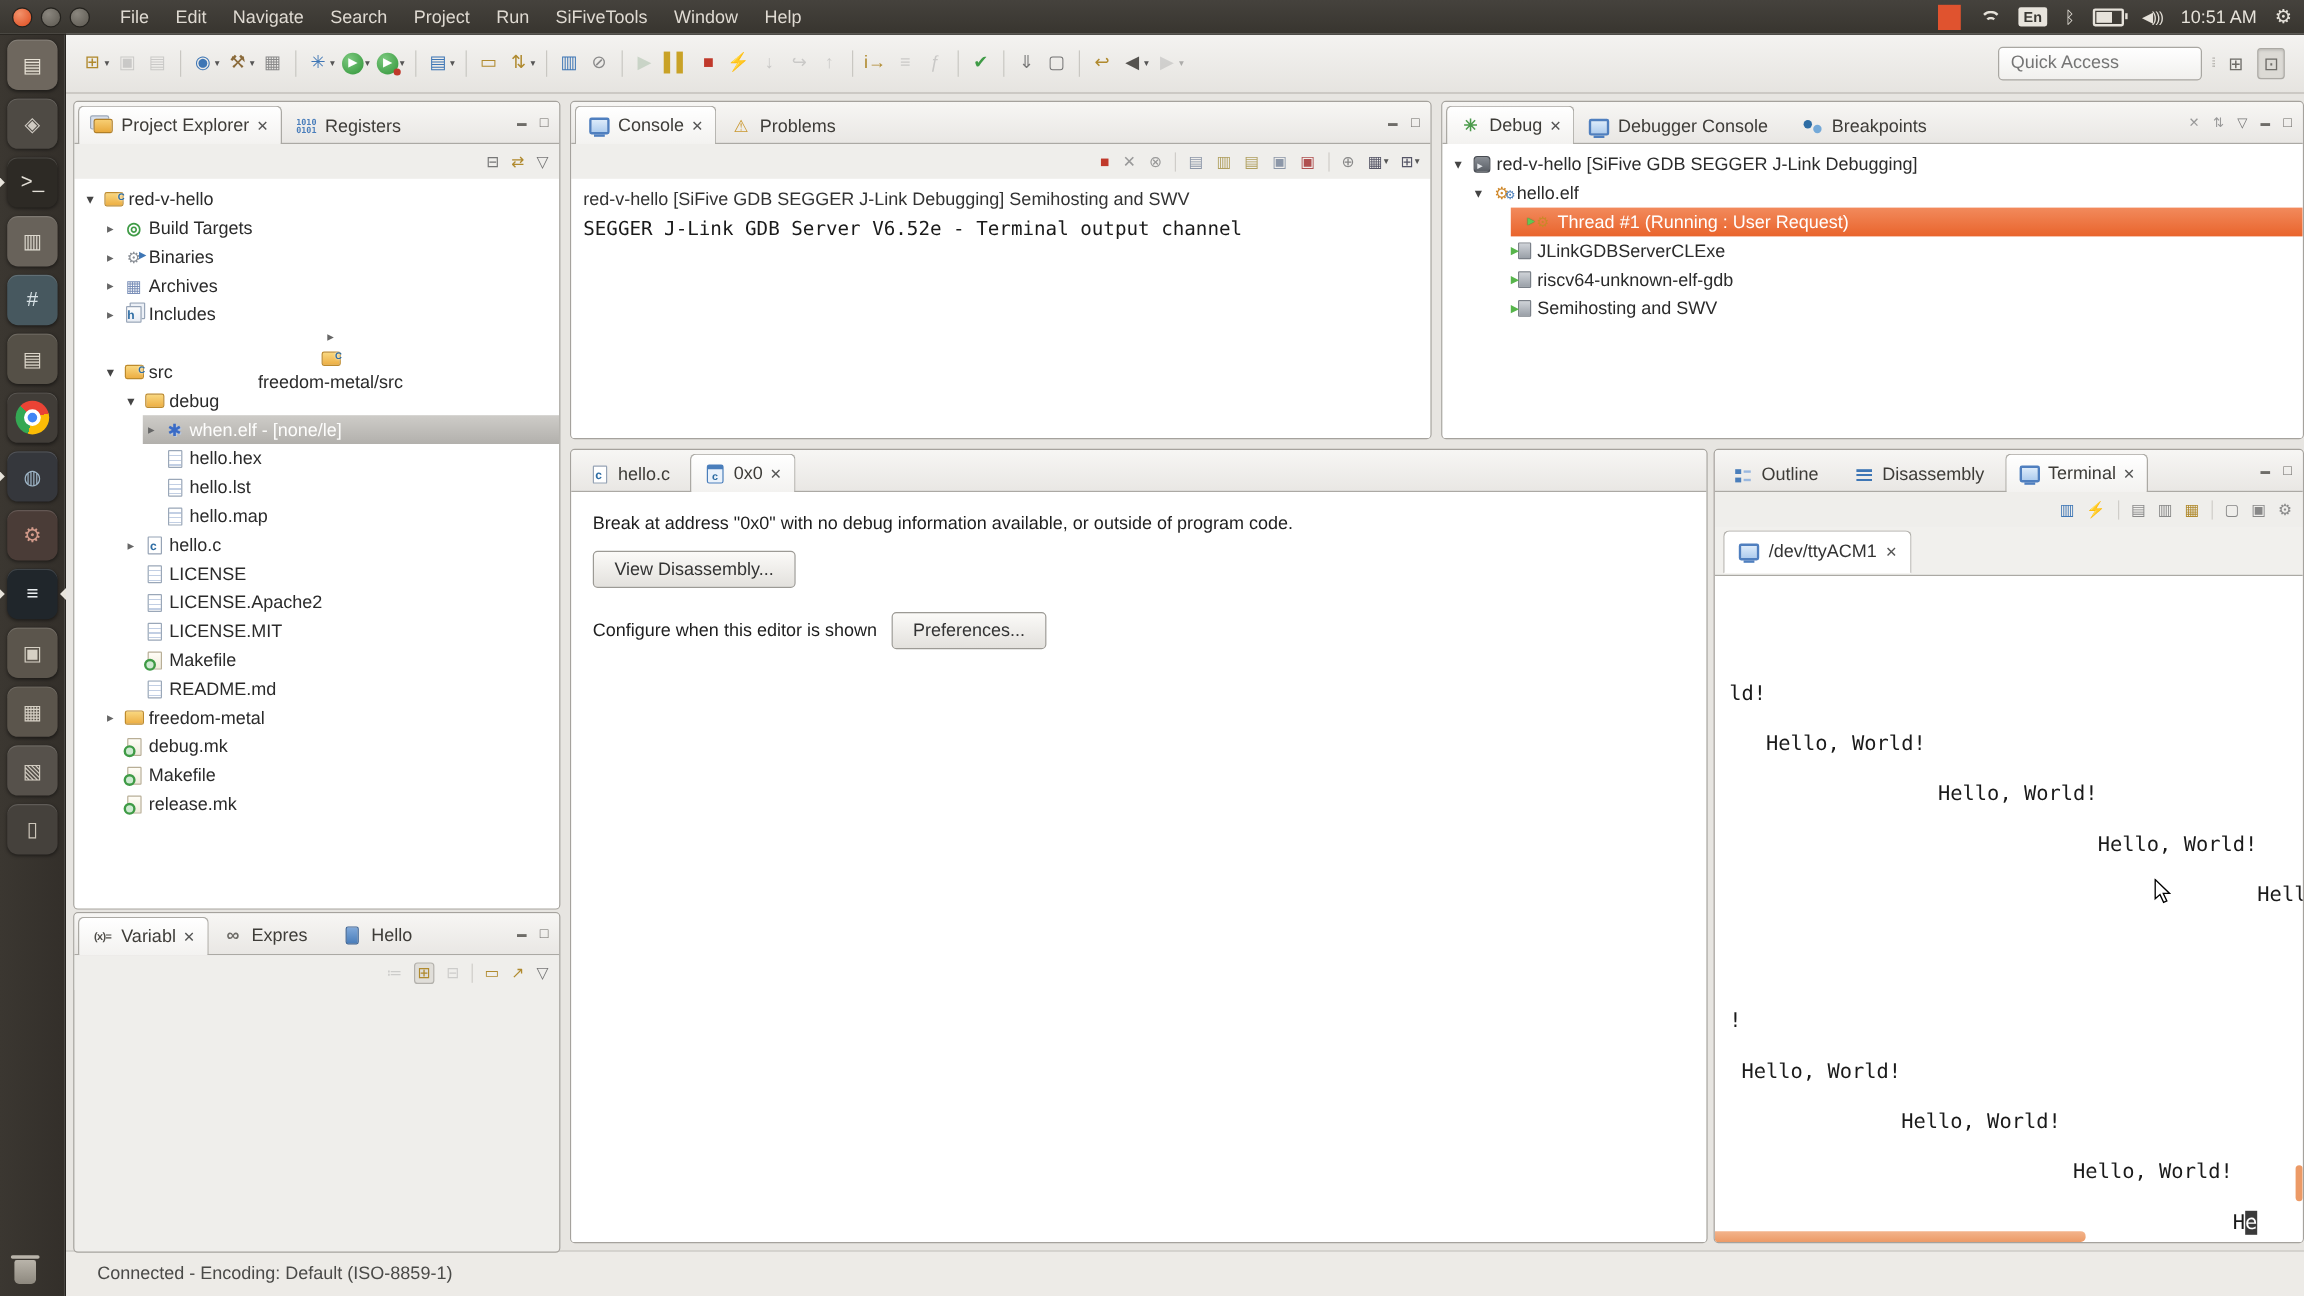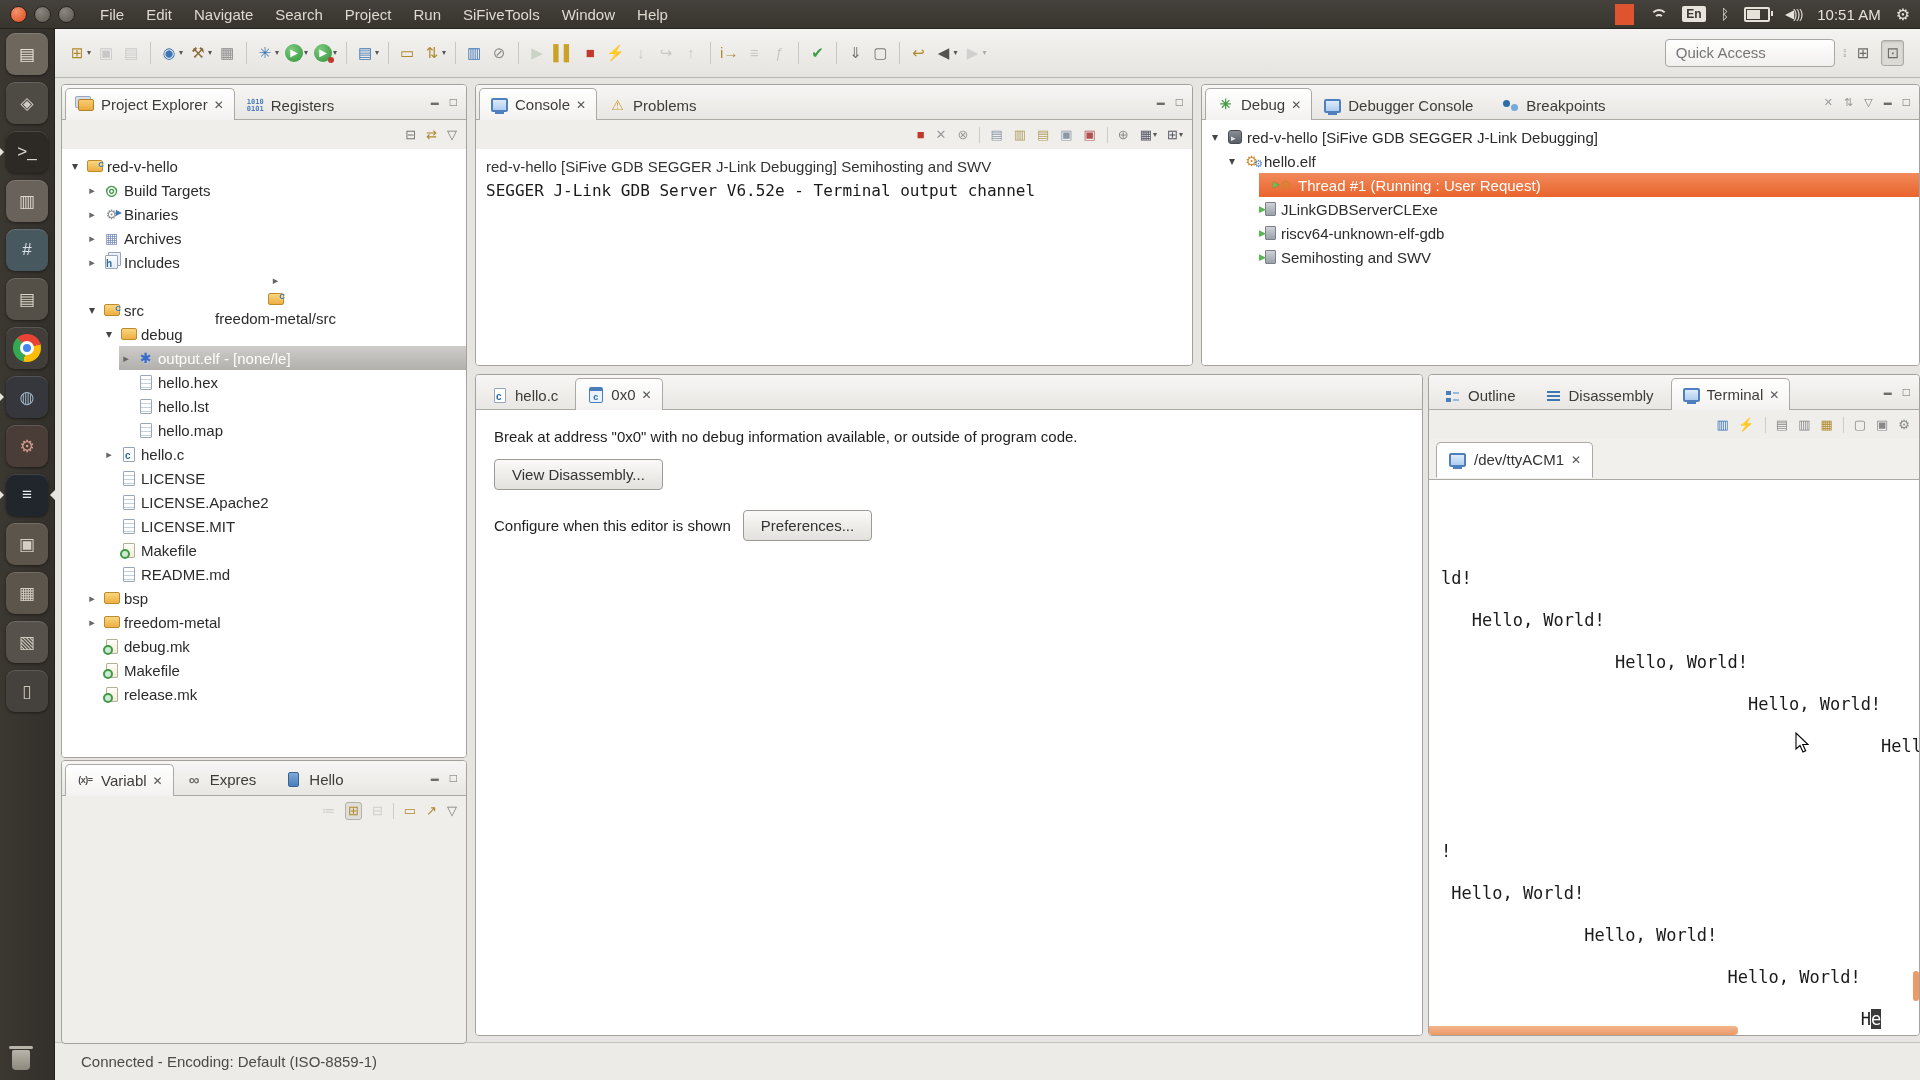--- a/index.html
+++ b/index.html
@@ -576,21 +576,21 @@
 
         <div class="trow" style="margin-left: 40px;">
           <span class="exp exp-open"></span>
           <span class="tico i-folder"></span>
           <span>debug</span>
         </div>
 
         <div class="trow psel" style="margin-left: 57px;">
           <span class="exp exp-closed"></span>
           <span class="tico i-elf-binary"></span>
-          <span>output.elf - [none/le]</span>
+          <span>when.elf - [none/le]</span>
         </div>
 
         <div class="trow" style="margin-left: 57px;">
           <span class="exp"></span>
           <span class="tico i-doc"></span>
           <span>hello.hex</span>
         </div>
 
         <div class="trow" style="margin-left: 57px;">
           <span class="exp"></span>
@@ -633,25 +633,20 @@
           <span class="tico i-makefile"></span>
           <span>Makefile</span>
         </div>
 
         <div class="trow" style="margin-left: 40px; text-align: right;">
           <span class="exp"></span>
           <span class="tico i-doc"></span>
           <span>README.md</span>
         </div>
 
-        <div class="trow" style="margin-left: 23px;">
-          <span class="exp exp-closed"></span>
-          <span class="tico i-folder"></span>
-          <span>bsp</span>
-        </div>
 
         <div class="trow" style="margin-left: 23px;">
           <span class="exp exp-closed"></span>
           <span class="tico i-folder"></span>
           <span>freedom-metal</span>
         </div>
 
         <div class="trow" style="margin-left: 23px;">
           <span class="exp"></span>
           <span class="tico i-makefile"></span>

